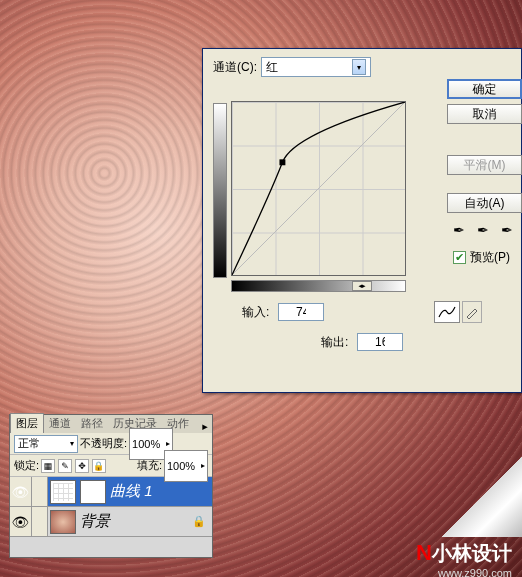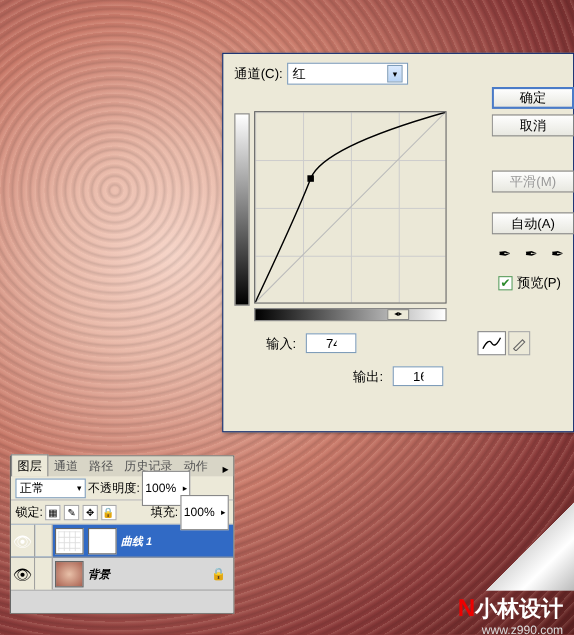--- a/index.html
+++ b/index.html
@@ -60,21 +60,21 @@
 .layer-list { background: #d8d8d8; }
 .layer-item { display: flex; align-items: center; height: 30px; border-bottom: 1px solid #999; }
 .layer-item.active { background: #316ac5; color: #fff; }
 .eye-col { width: 22px; height: 100%; background: #ece9d8; border-right: 1px solid #999; display:flex; align-items:center; justify-content:center; font-size:14px; }
 .link-col { width: 16px; height: 100%; background: #ece9d8; border-right: 1px solid #999; }
 .thumb { width: 26px; height: 24px; margin: 0 2px; border: 1px solid #666; background: linear-gradient(135deg,#555,#aaa); }
 .thumb.curves { background: #fff; position: relative; }
 .thumb.curves::after { content:""; position:absolute; inset:2px; background: linear-gradient(#ddd 1px,transparent 1px),linear-gradient(90deg,#ddd 1px,transparent 1px); background-size:5px 5px; }
 .thumb.mask { background: #fff; }
 .thumb.photo { background: radial-gradient(#e8c0a8,#a86050); }
-.layer-name { font-size: 10px; margin-left: 2px; font-style: italic; font-weight: bold; }
+.layer-name { font-size: 15px; margin-left: 2px; font-style: italic; }
 .layer-lock { margin-left: auto; margin-right: 6px; font-size: 11px; }
 .empty-area { height: 20px; background: #d8d8d8; }
 </style>
 </head>
 <body>
 
 <div class="bg-photo"></div>
 <div class="page-curl"></div>
 <div class="watermark">
   <span class="logo">N</span><span>小林设计</span>

